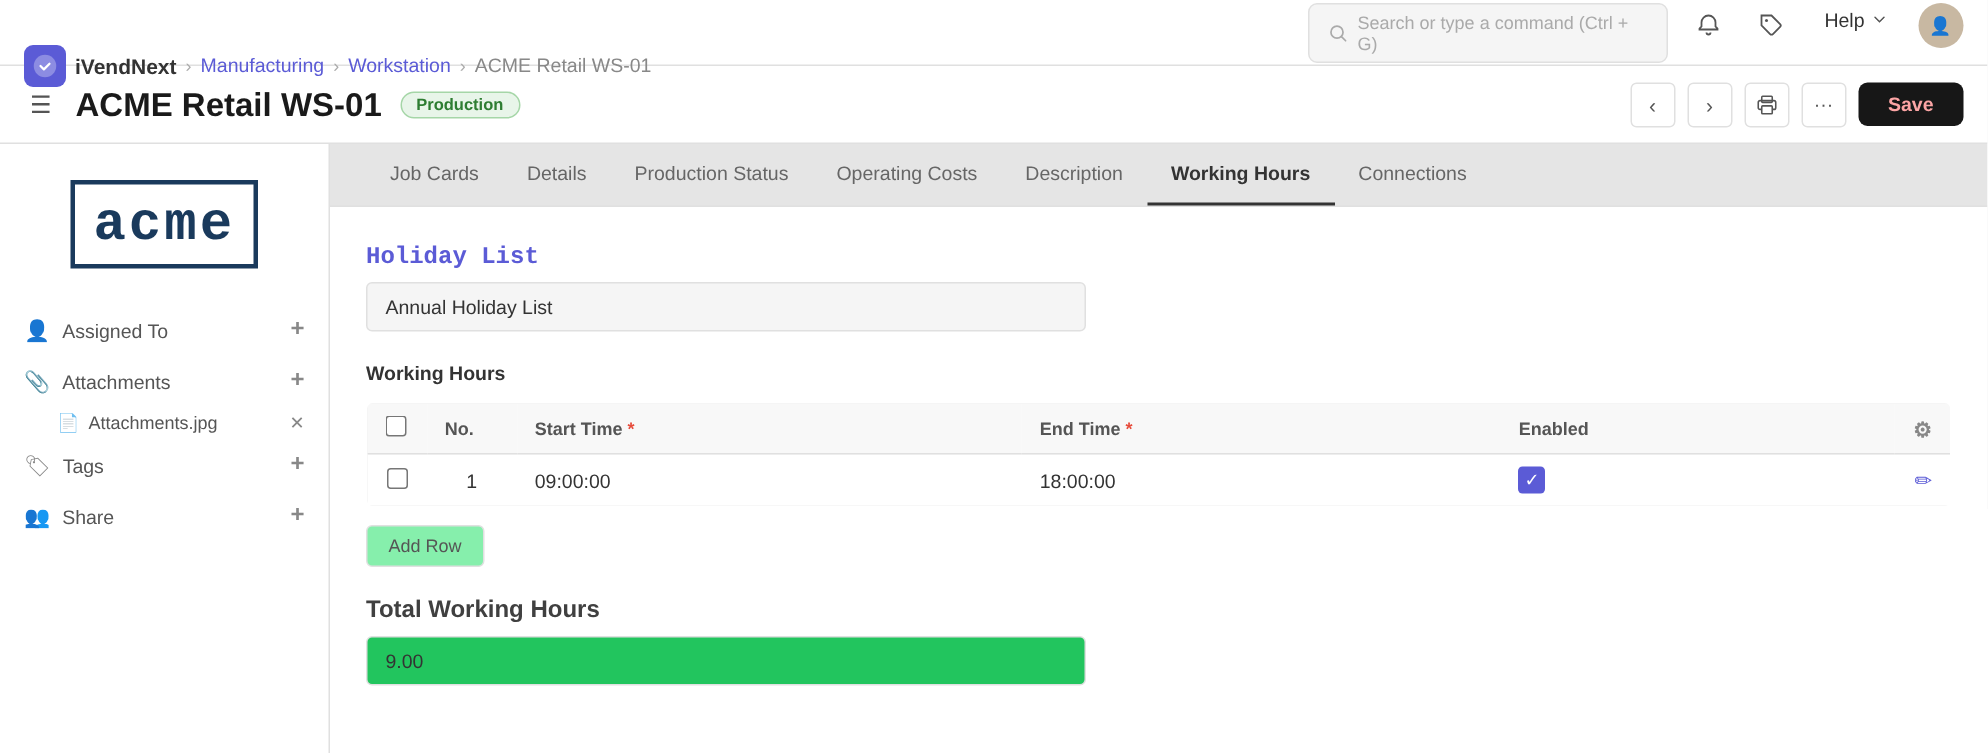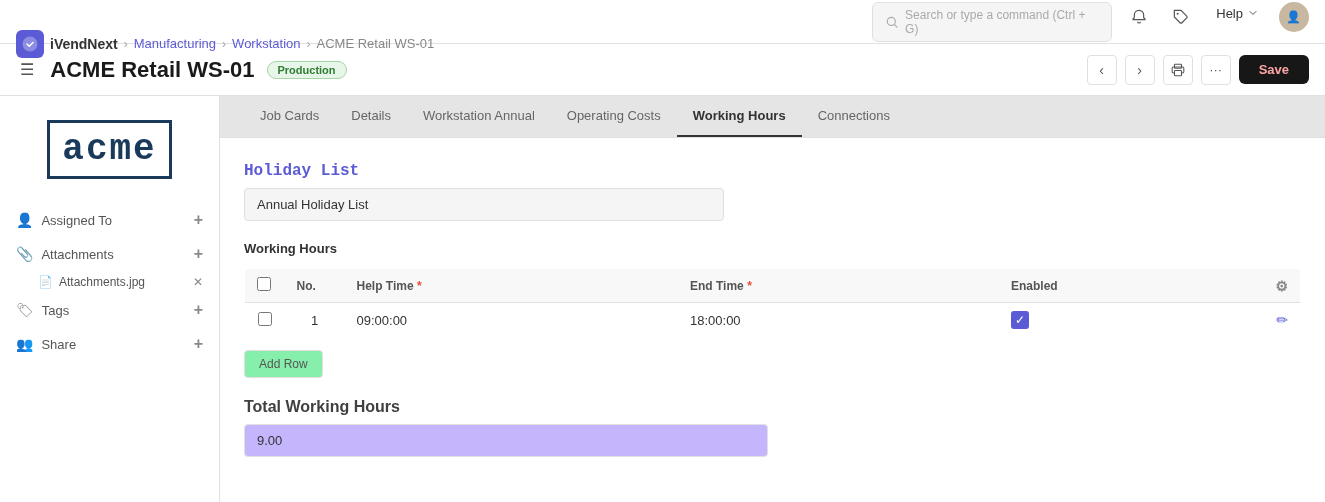--- a/index.html
+++ b/index.html
@@ -76,21 +76,21 @@
     .td-actions { width: 36px; text-align: right; }
     .checkbox-input { width: 14px; height: 14px; cursor: pointer; }
     .checkbox-checked { width: 18px; height: 18px; background: #5b5bd6; border-radius: 3px; display: flex; align-items: center; justify-content: center; color: #fff; font-size: 12px; }
     .edit-icon { color: #5b5bd6; cursor: pointer; font-size: 14px; }
     .enabled-col { text-align: right; padding-right: 16px; }
     .settings-icon-btn { color: #888; font-size: 14px; cursor: pointer; }
 
     .btn-add-row { background: #86efac; border: 1px solid #e0e0e0; border-radius: 4px; padding: 6px 14px; font-size: 12px; color: #555; cursor: pointer; margin-bottom: 20px; }
 
     .total-label { font-size: 16px; color: #404040; font-weight: 600; margin-bottom: 8px; }
-    .total-input { width: 524px; background: #c4b5fd; border: 1px solid #e0e0e0; border-radius: 4px; padding: 8px 12px; font-size: 13px; color: #333; }
+    .total-input { width: 480px; background: #22c55e; border: 1px solid #e0e0e0; border-radius: 4px; padding: 8px 12px; font-size: 13px; color: #333; }
 
     .required-star { color: #e74c3c; }
   </style>
 </head>
 <body>
 
 <div class="topbar">
   <div class="topbar-left">
     <div class="topbar-logo">
       <svg width="18" height="18" viewBox="0 0 24 24" fill="none">
@@ -202,22 +202,23 @@
         <span class="sidebar-add">+</span>
       </div>
     </div>
   </div>
 
   <div class="content-area">
 
     <div class="tabs-bar">
       <div class="tab">Job Cards</div>
       <div class="tab">Details</div>
-      <div class="tab">Workstation Annual</div>
+      <div class="tab">Production Status</div>
       <div class="tab">Operating Costs</div>
+      <div class="tab">Description</div>
       <div class="tab active">Working Hours</div>
       <div class="tab">Connections</div>
     </div>
 
     <div class="form-content">
 
       <div>
         <div class="form-section-label">Holiday List</div>
         <div class="form-input">Annual Holiday List</div>
       </div>
@@ -226,21 +227,21 @@
         <div class="section-title">Working Hours</div>
 
         <table class="working-hours-table">
           <thead>
             <tr>
               <th class="th-checkbox">
                 <input type="checkbox" class="checkbox-input" style="">
               </th>
               <th class="th-no">No.</th>
               <th>
-                <span>Help Time</span>
+                <span>Start Time</span>
                 <span class="required-star"> *</span>
               </th>
               <th>
                 <span>End Time</span>
                 <span class="required-star"> *</span>
               </th>
               <th class="th-enabled enabled-col">Enabled</th>
               <th class="th-settings">
                 <span class="settings-icon-btn">⚙</span>
               </th>

